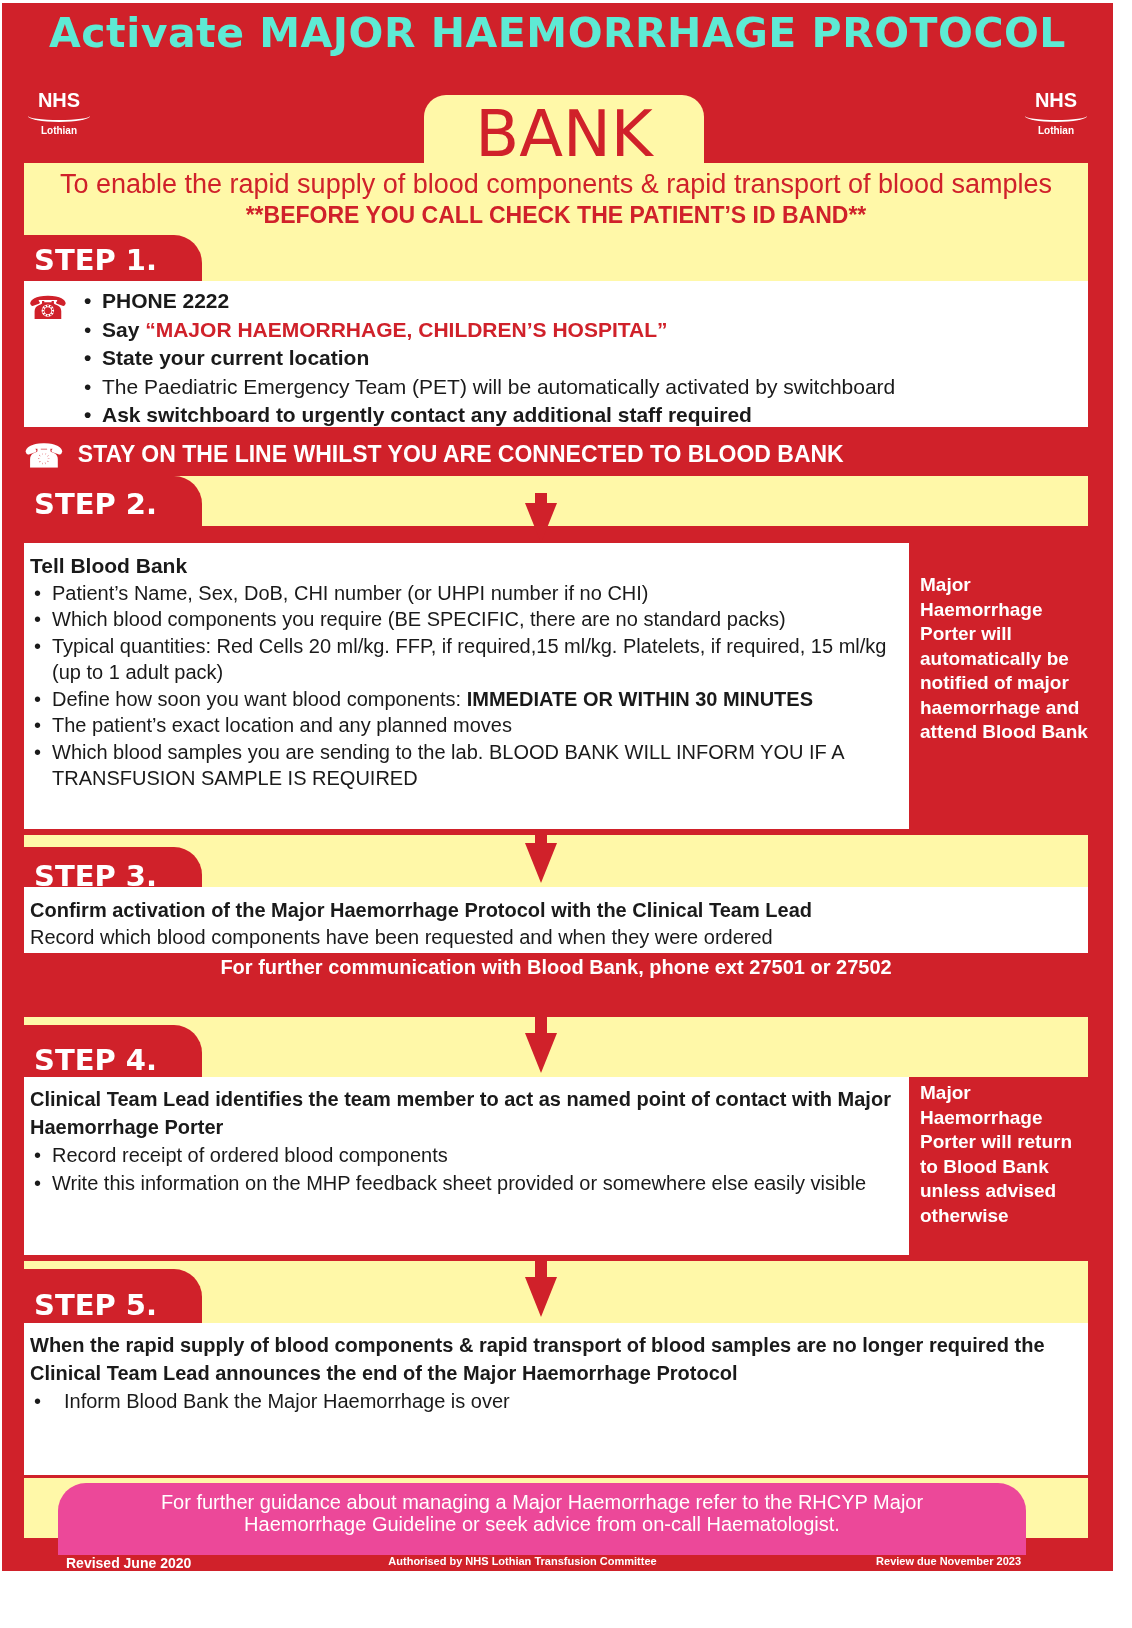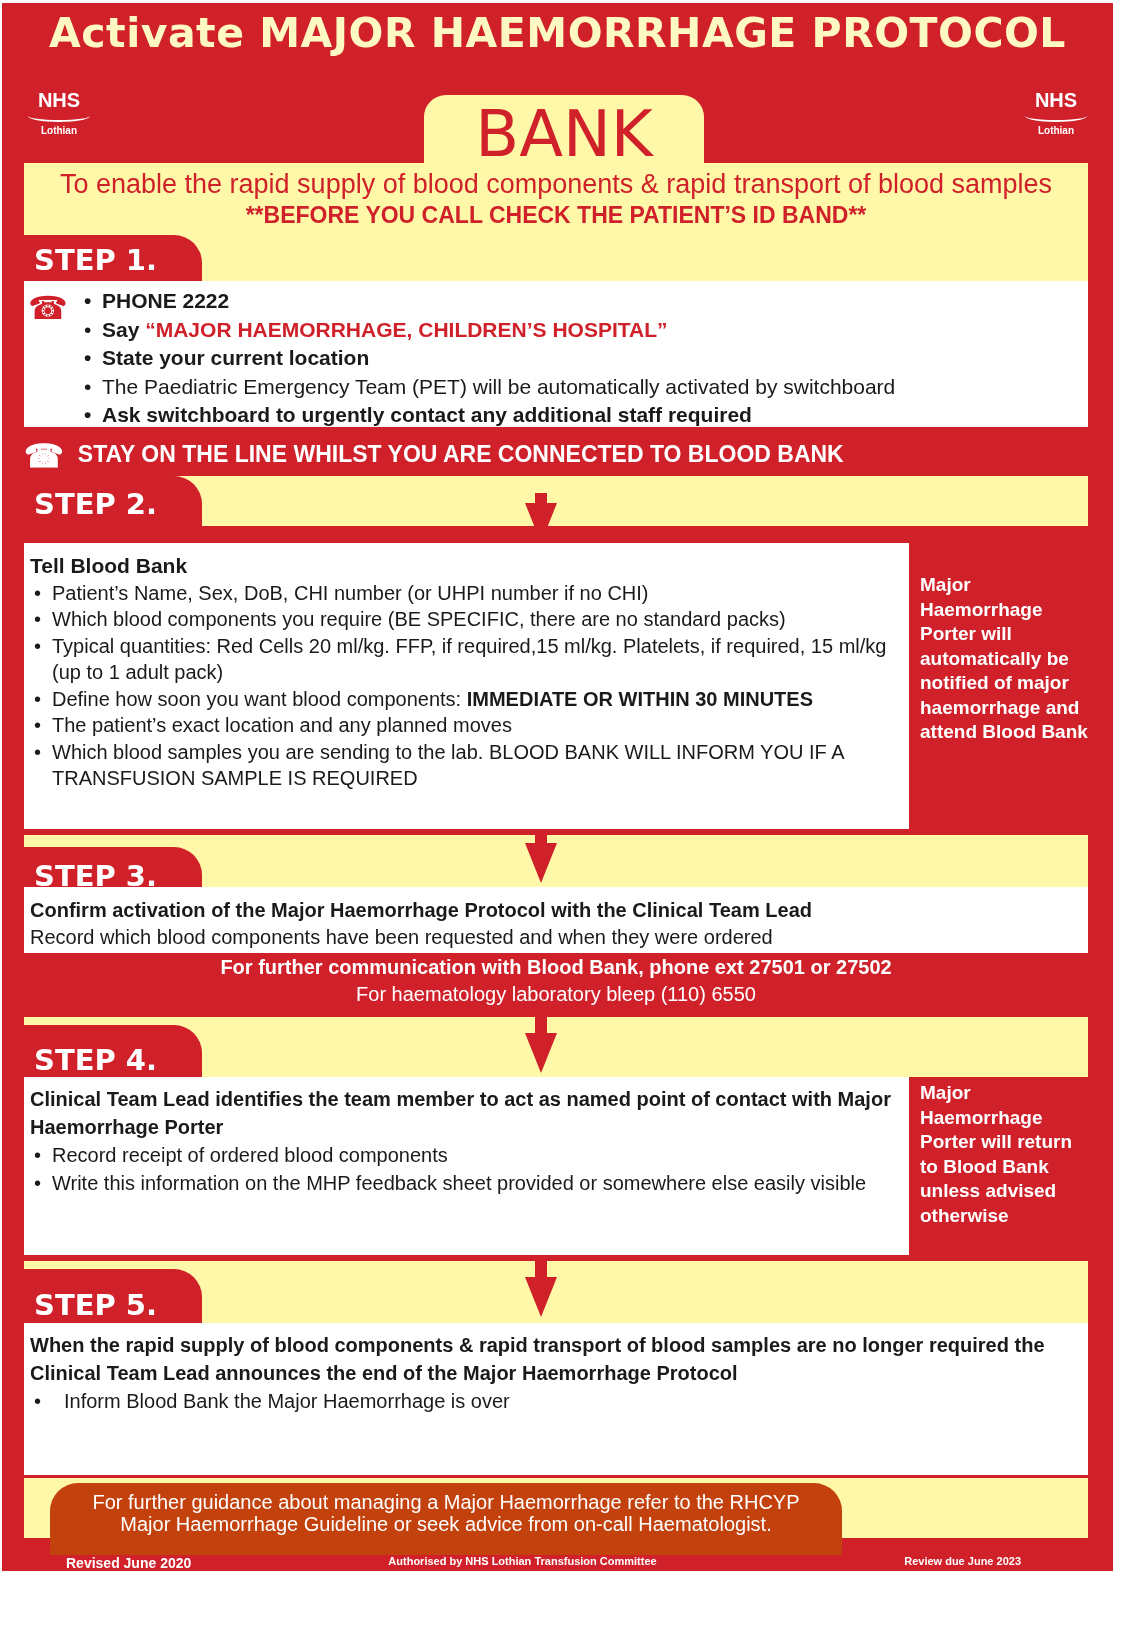--- a/index.html
+++ b/index.html
@@ -1,18 +1,18 @@
 <!DOCTYPE html>
 <html><head>
 <meta charset="utf-8">
 <style>
   html, body { margin: 0; padding: 0; background: #ffffff; }
   body { width: 1132px; height: 1628px; position: relative; overflow: hidden; font-family: "Liberation Sans", sans-serif; }
   .poster { position: absolute; left: 2px; top: 3px; width: 1111px; height: 1568px; background: #d0212a; }
-  .title { position: absolute; left: 0; top: 6px; width: 100%; text-align: center; color: #fef9c3; font-family: "DejaVu Sans", sans-serif; font-weight: bold; font-size: 41px; letter-spacing: 0.5px; }
+  .title { position: absolute; left: 0; top: 6px; width: 100%; text-align: center; color: #5eead4; font-family: "DejaVu Sans", sans-serif; font-weight: bold; font-size: 41px; letter-spacing: 0.5px; }
   .logo { position: absolute; top: 87px; width: 70px; color: #fff; text-align: center; }
   .logo .nhs { font-weight: bold; font-size: 20px; line-height: 20px; display: block; }
   .logo .wave { display: block; width: 62px; height: 10px; margin: 0 auto; border-bottom: 2px solid #fff; border-radius: 0 0 50% 50%; }
   .logo .loc { font-size: 10px; font-weight: bold; display: block; margin-top: 3px; }
   .logo.left { left: 22px; }
   .logo.right { right: 22px; }
   .rhcyp-tab { position: absolute; left: 422px; top: 92px; width: 280px; height: 70px; background: #fff8a8; border-radius: 22px 22px 0 0; text-align: center; color: #d0212a; font-family: "DejaVu Sans", sans-serif; font-size: 64px; line-height: 78px; }
   .intro { position: absolute; left: 22px; top: 160px; width: 1064px; height: 74px; background: #fff8a8; color: #d0212a; text-align: center; }
   .intro .l1 { font-size: 27px; padding-top: 6px; display: block; }
   .intro .l2 { font-size: 23px; font-weight: bold; display: block; margin-top: 2px; }
@@ -22,21 +22,21 @@
   .arrow-stem { position: absolute; width: 12px; background: #d0212a; }
   .box { position: absolute; left: 22px; background: #fff; color: #1a1a1a; box-sizing: border-box; }
   .box ul { list-style: none; margin: 0; padding: 0; }
   .box li { position: relative; padding-left: 22px; }
   .box li::before { content: "\2022"; position: absolute; left: 4px; }
   .red { color: #d0212a; }
   .b { font-weight: bold; }
   .side { position: absolute; color: #fff; font-weight: bold; font-size: 19px; line-height: 24.5px; }
   .phone { display: inline-block; font-size: 32px; line-height: 30px; }
   .center-white { position: absolute; left: 22px; width: 1064px; text-align: center; color: #fff; }
-  .footer-pill { position: absolute; left: 48px; top: 1520px; width: 792px; height: 50px; background: #c2410c; border-radius: 28px 28px 0 0; }
+  .footer-pill { position: absolute; left: 56px; top: 1520px; width: 968px; height: 50px; background: #ec4899; border-radius: 28px 28px 0 0; }
   .footer-yellow { position: absolute; left: 22px; top: 1518px; width: 1064px; height: 42px; background: #fff8a8; }
 </style>
 </head>
 <body>
 
 <div class="poster">
 
   <div class="title">Activate MAJOR HAEMORRHAGE PROTOCOL</div>
 
   <div class="logo left">
@@ -96,21 +96,20 @@
   <div class="band" style="top:832px;height:52px;">
     <div class="step-tab" style="line-height:58px;top:12px;height:40px;">STEP 3.</div>
   </div>
   <div class="arrow-stem" style="left:533px;top:826px;height:16px;"></div>
   <div class="arrow" style="left:523px;top:840px;"></div>
   <div class="box" style="top:884px;width:1064px;height:66px;padding:10px 0 0 6px;font-size:20px;line-height:27px;">
     <div class="b">Confirm activation of the Major Haemorrhage Protocol with the Clinical Team Lead</div>
     <div>Record which blood components have been requested and when they were ordered</div>
   </div>
   <div class="center-white b" style="top:953px;font-size:20px;">For further communication with Blood Bank, phone ext 27501 or 27502</div>
-  <div class="center-white" style="top:980px;font-size:20px;">For haematology laboratory bleep (110) 6550</div>
 
   <div class="band" style="top:1014px;height:60px;">
     <div class="step-tab" style="line-height:70px;top:8px;height:52px;">STEP 4.</div>
   </div>
   <div class="arrow-stem" style="left:533px;top:1010px;height:22px;"></div>
   <div class="arrow" style="left:523px;top:1030px;"></div>
   <div class="box" style="top:1074px;width:885px;height:178px;padding:8px 0 0 6px;font-size:20px;line-height:28px;">
     <div class="b">Clinical Team Lead identifies the team member to act as named point of contact with Major Haemorrhage Porter</div>
     <ul>
       <li>Record receipt of ordered blood components</li>
@@ -130,15 +129,15 @@
       <li style="padding-left:34px;">Inform Blood Bank the Major Haemorrhage is over</li>
     </ul>
   </div>
 
   <div class="footer-yellow" style="top:1475px;height:60px;"></div>
   <div class="footer-pill" style="top:1480px;height:72px;">
     <div style="color:#fff;font-size:20px;line-height:22px;text-align:center;padding:8px 40px 0 40px;">For further guidance about managing a Major Haemorrhage refer to the RHCYP Major Haemorrhage Guideline or seek advice from on-call Haematologist.</div>
   </div>
   <div style="position:absolute;left:64px;top:1552px;color:#fff;font-size:14px;font-weight:bold;">Revised June 2020</div>
   <div style="position:absolute;left:0;width:1041px;top:1552px;color:#fff;font-size:11px;font-weight:bold;text-align:center;">Authorised by NHS Lothian Transfusion Committee</div>
-  <div style="position:absolute;right:92px;top:1552px;color:#fff;font-size:11px;font-weight:bold;">Review due June 2023</div>
+  <div style="position:absolute;right:92px;top:1552px;color:#fff;font-size:11px;font-weight:bold;">Review due November 2023</div>
 
 </div>
 
 </body></html>

